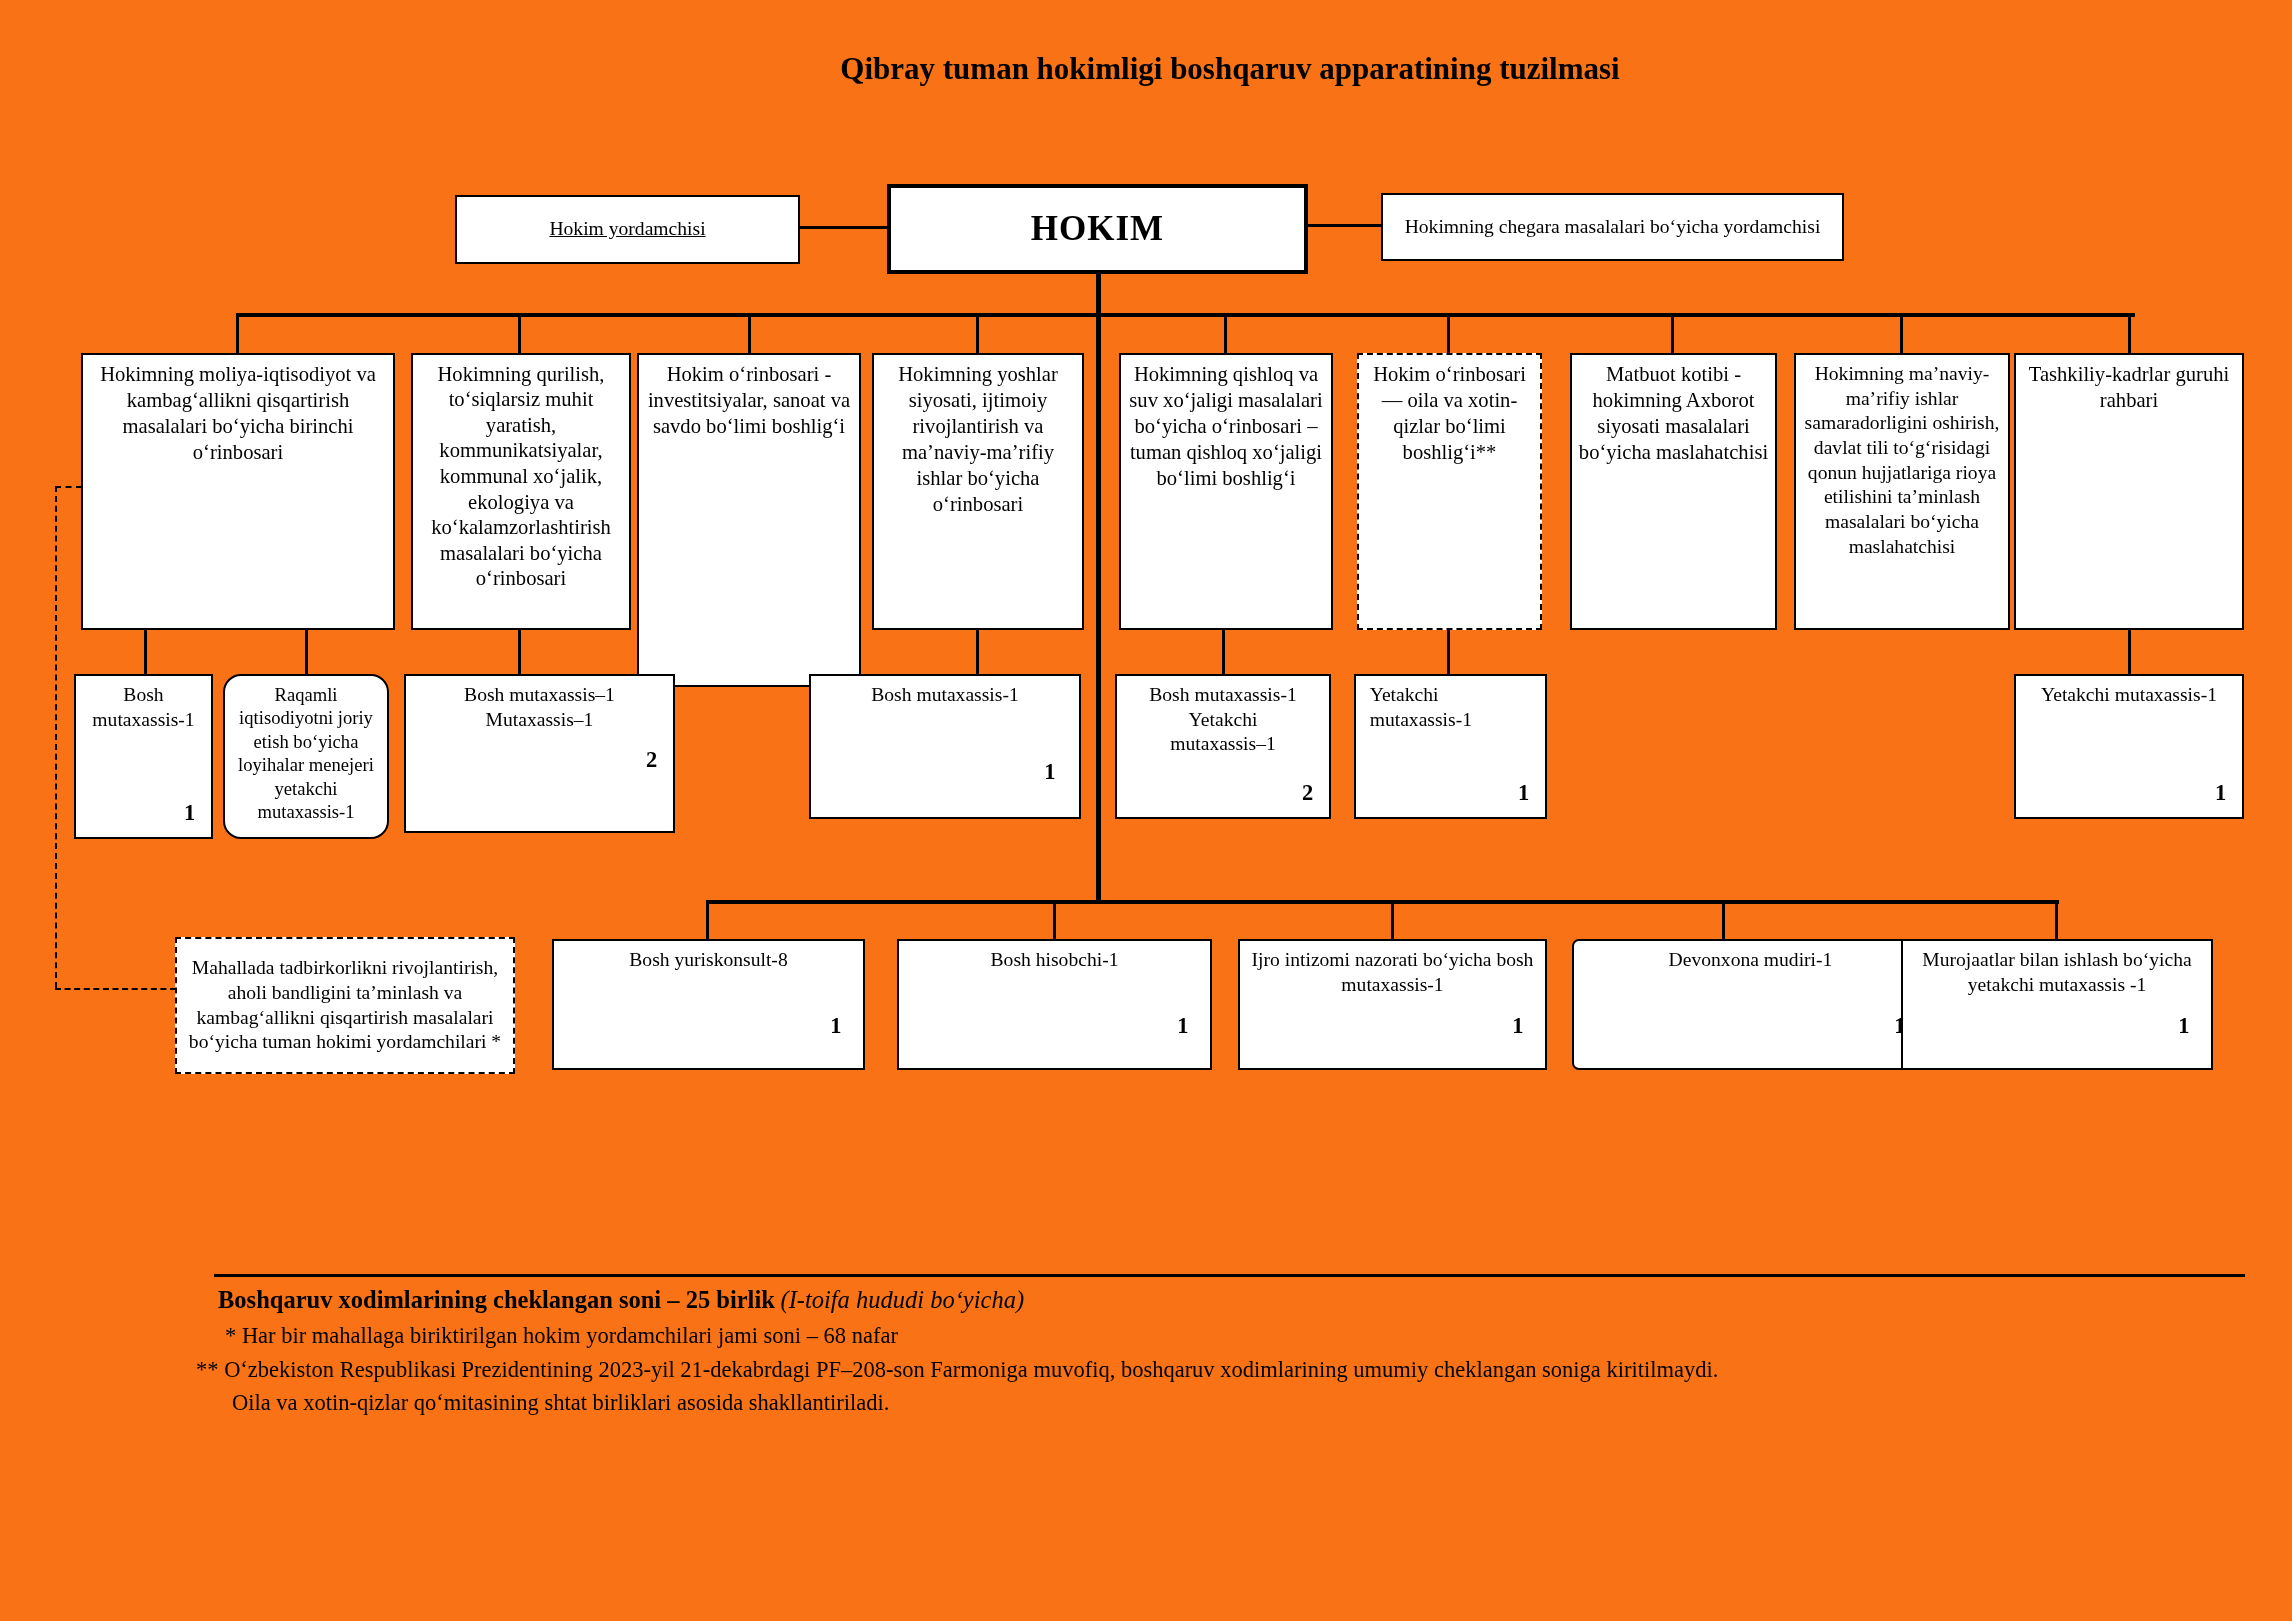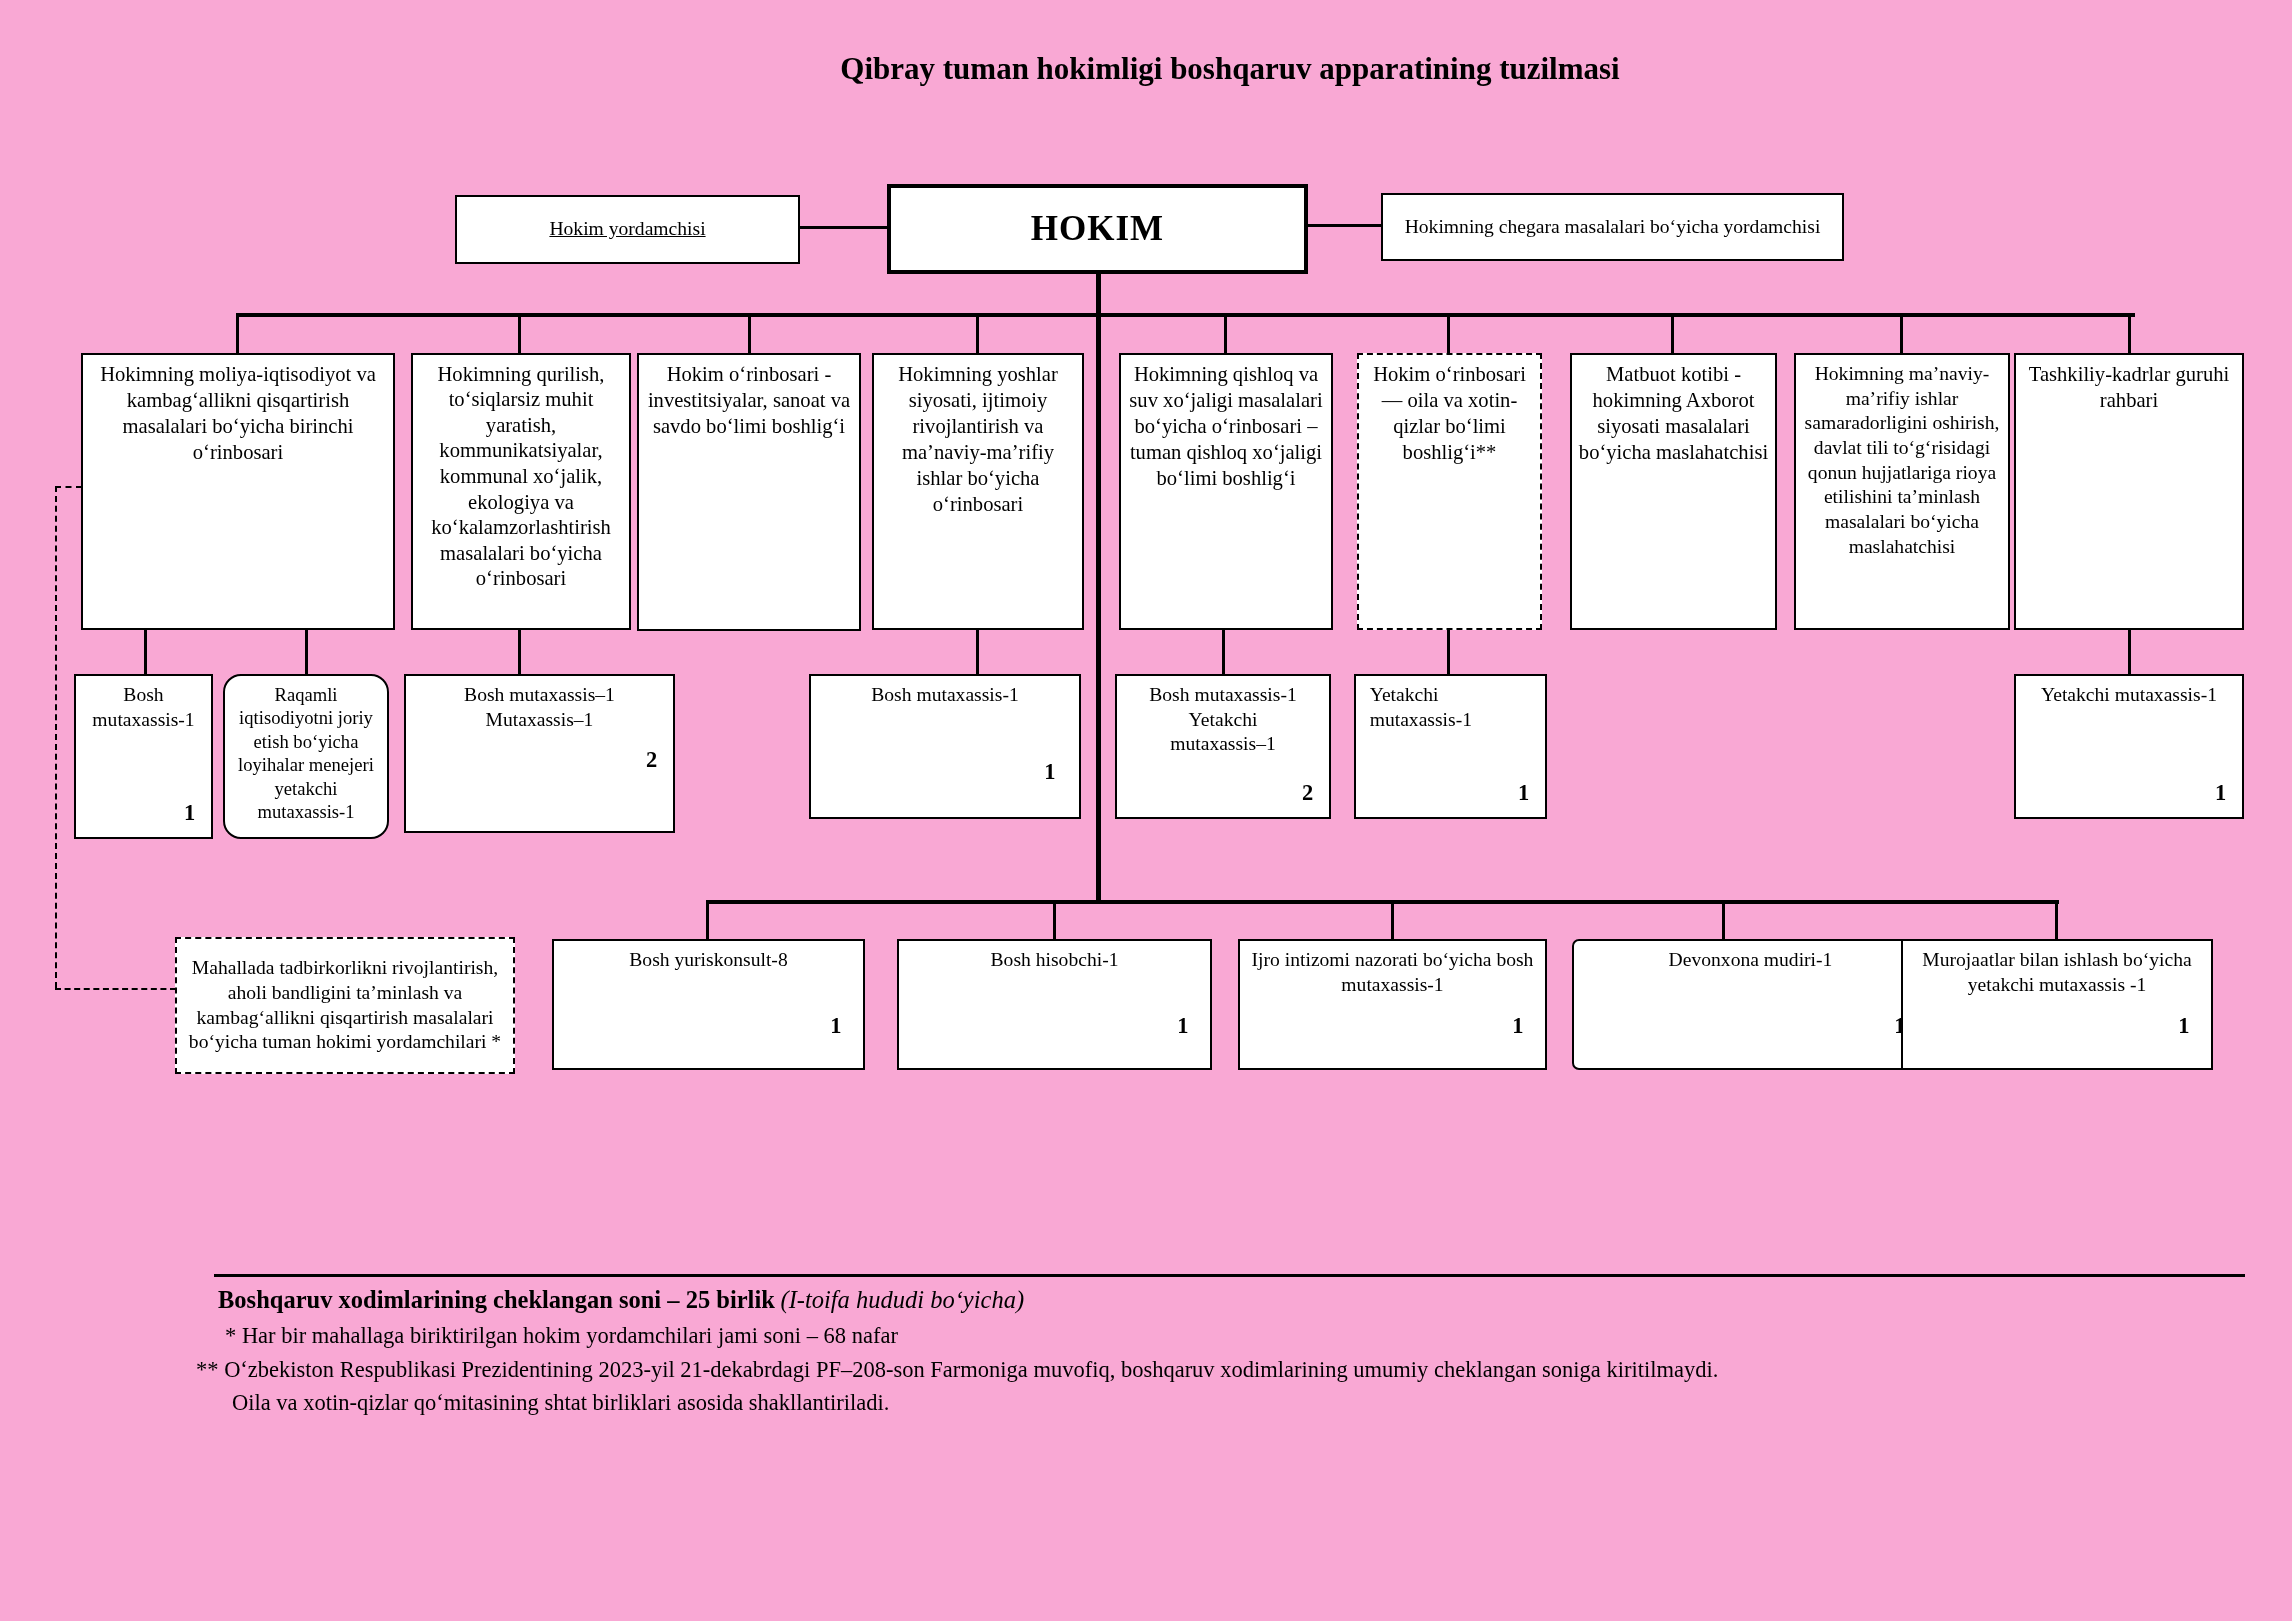--- a/index.html
+++ b/index.html
@@ -1,17 +1,17 @@
 <!DOCTYPE html>
 <html><head>
 <meta charset="utf-8">
 <style>
   html,body{margin:0;padding:0;background:#fff;}
   #canvas{
-    position:relative;width:2293px;height:1621px;background:#f9a8d4;
+    position:relative;width:2293px;height:1621px;background:#f97316;
     font-family:"Liberation Serif", serif;color:#000;overflow:hidden;
   }
   .title{
     position:absolute;top:51px;left:0;right:0;padding-left:167px;
     text-align:center;font-size:31px;font-weight:bold;
   }
   .box{
     position:absolute;box-sizing:border-box;background:#fff;
     border:2.5px solid #000;
     display:flex;flex-direction:column;align-items:center;justify-content:flex-start;
@@ -65,21 +65,21 @@
   <div class="vl" style="left:1671px;top:316px;height:37px;"></div>
   <div class="vl" style="left:1900px;top:316px;height:37px;"></div>
   <div class="vl" style="left:2128px;top:316px;height:37px;"></div>
 
   <div class="box" style="left:81px;top:353px;width:314px;height:277px;">
     <span>Hokimning moliya-iqtisodiyot va kambagʻallikni qisqartirish masalalari boʻyicha birinchi oʻrinbosari</span>
   </div>
   <div class="box" style="left:411px;top:353px;width:220px;height:277px;line-height:1.24;">
     <span>Hokimning qurilish, toʻsiqlarsiz muhit yaratish, kommunikatsiyalar, kommunal xoʻjalik, ekologiya va koʻkalamzorlashtirish masalalari boʻyicha oʻrinbosari</span>
   </div>
-  <div class="box" style="left:637px;top:353px;width:224px;height:278px;">
+  <div class="box" style="left:637px;top:353px;width:224px;height:334px;">
     <span>Hokim oʻrinbosari - investitsiyalar, sanoat va savdo boʻlimi boshligʻi</span>
   </div>
   <div class="box" style="left:872px;top:353px;width:212px;height:277px;">
     <span>Hokimning yoshlar siyosati, ijtimoiy rivojlantirish va ma’naviy-ma’rifiy ishlar boʻyicha oʻrinbosari</span>
   </div>
   <div class="box dashed" style="left:1357px;top:353px;width:185px;height:277px;">
     <span>Hokim oʻrinbosari — oila va xotin-qizlar boʻlimi boshligʻi**</span>
   </div>
   <div class="box" style="left:1119px;top:353px;width:214px;height:277px;">
     <span>Hokimning qishloq va suv xoʻjaligi masalalari boʻyicha oʻrinbosari – tuman qishloq xoʻjaligi boʻlimi boshligʻi</span>

